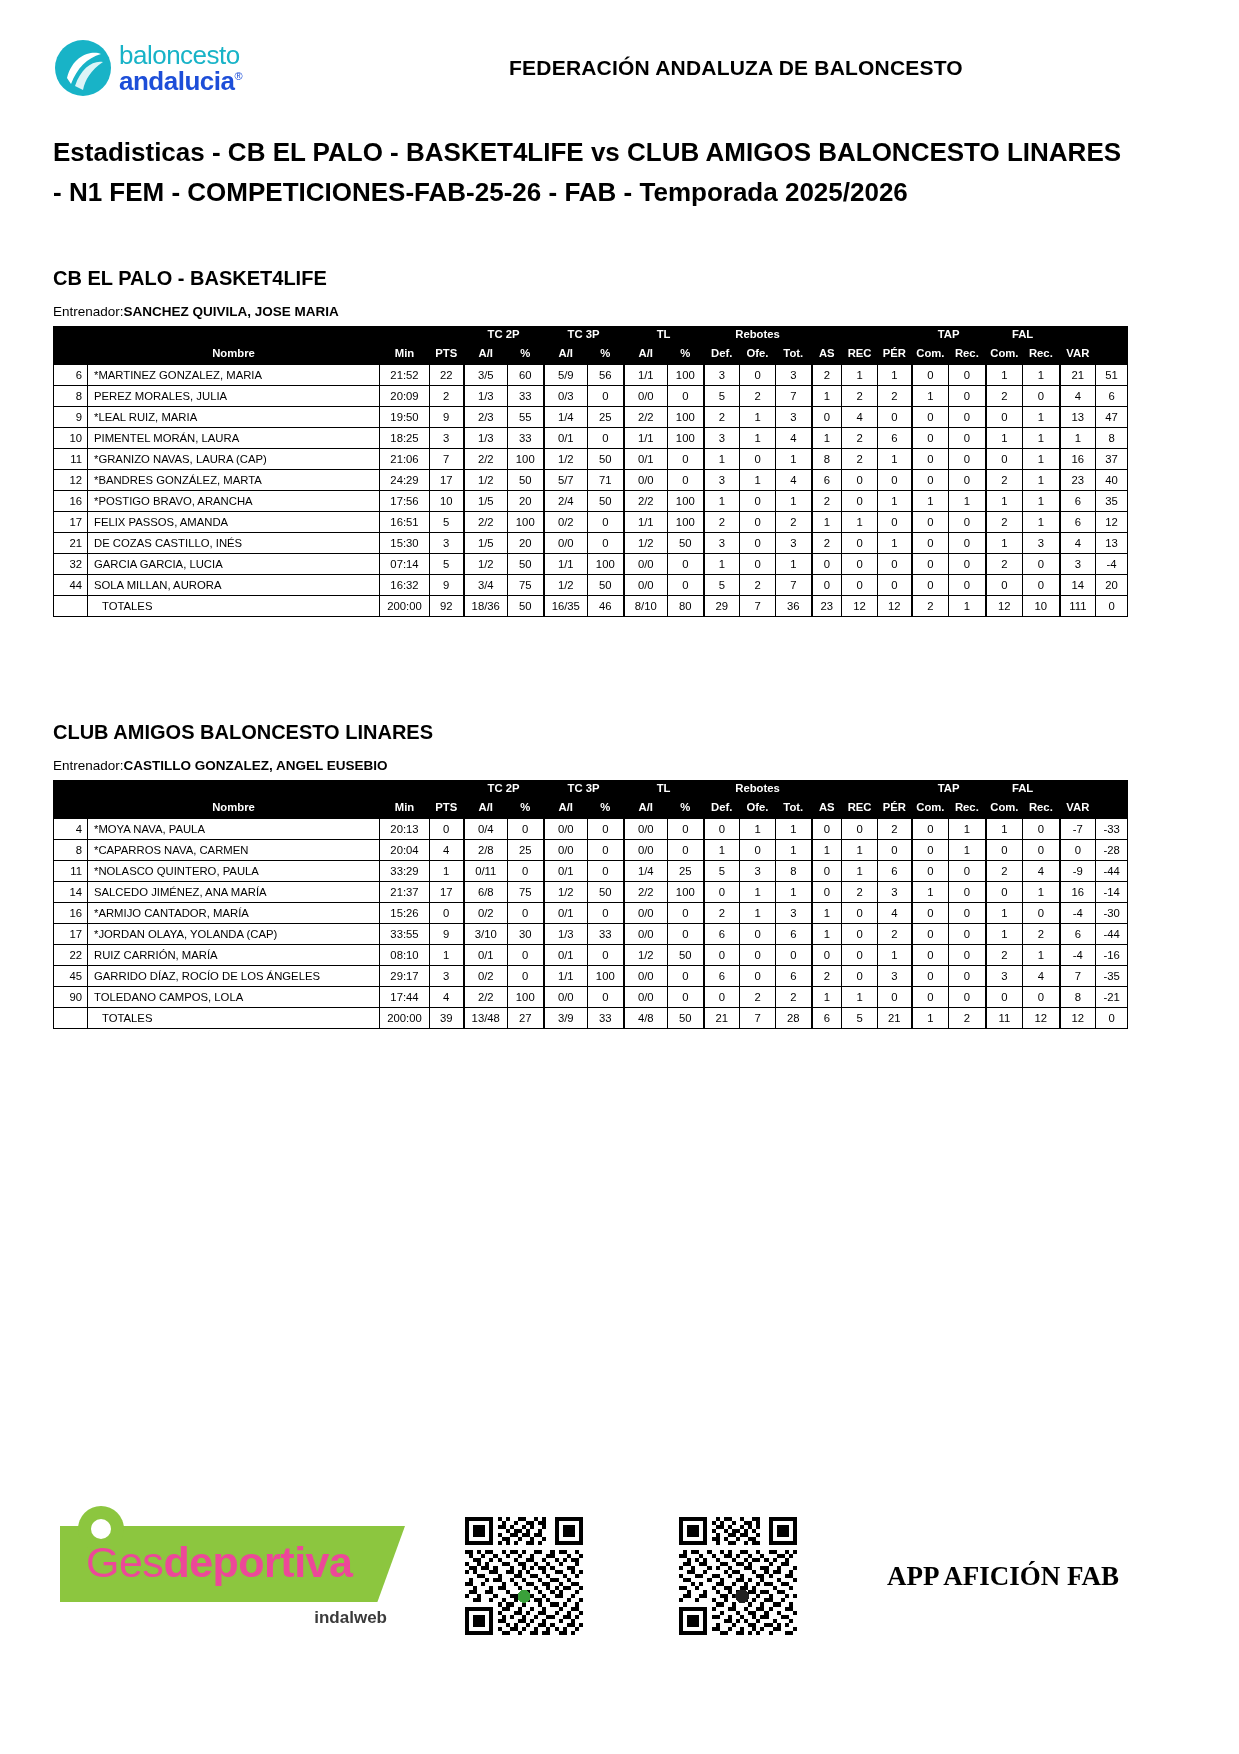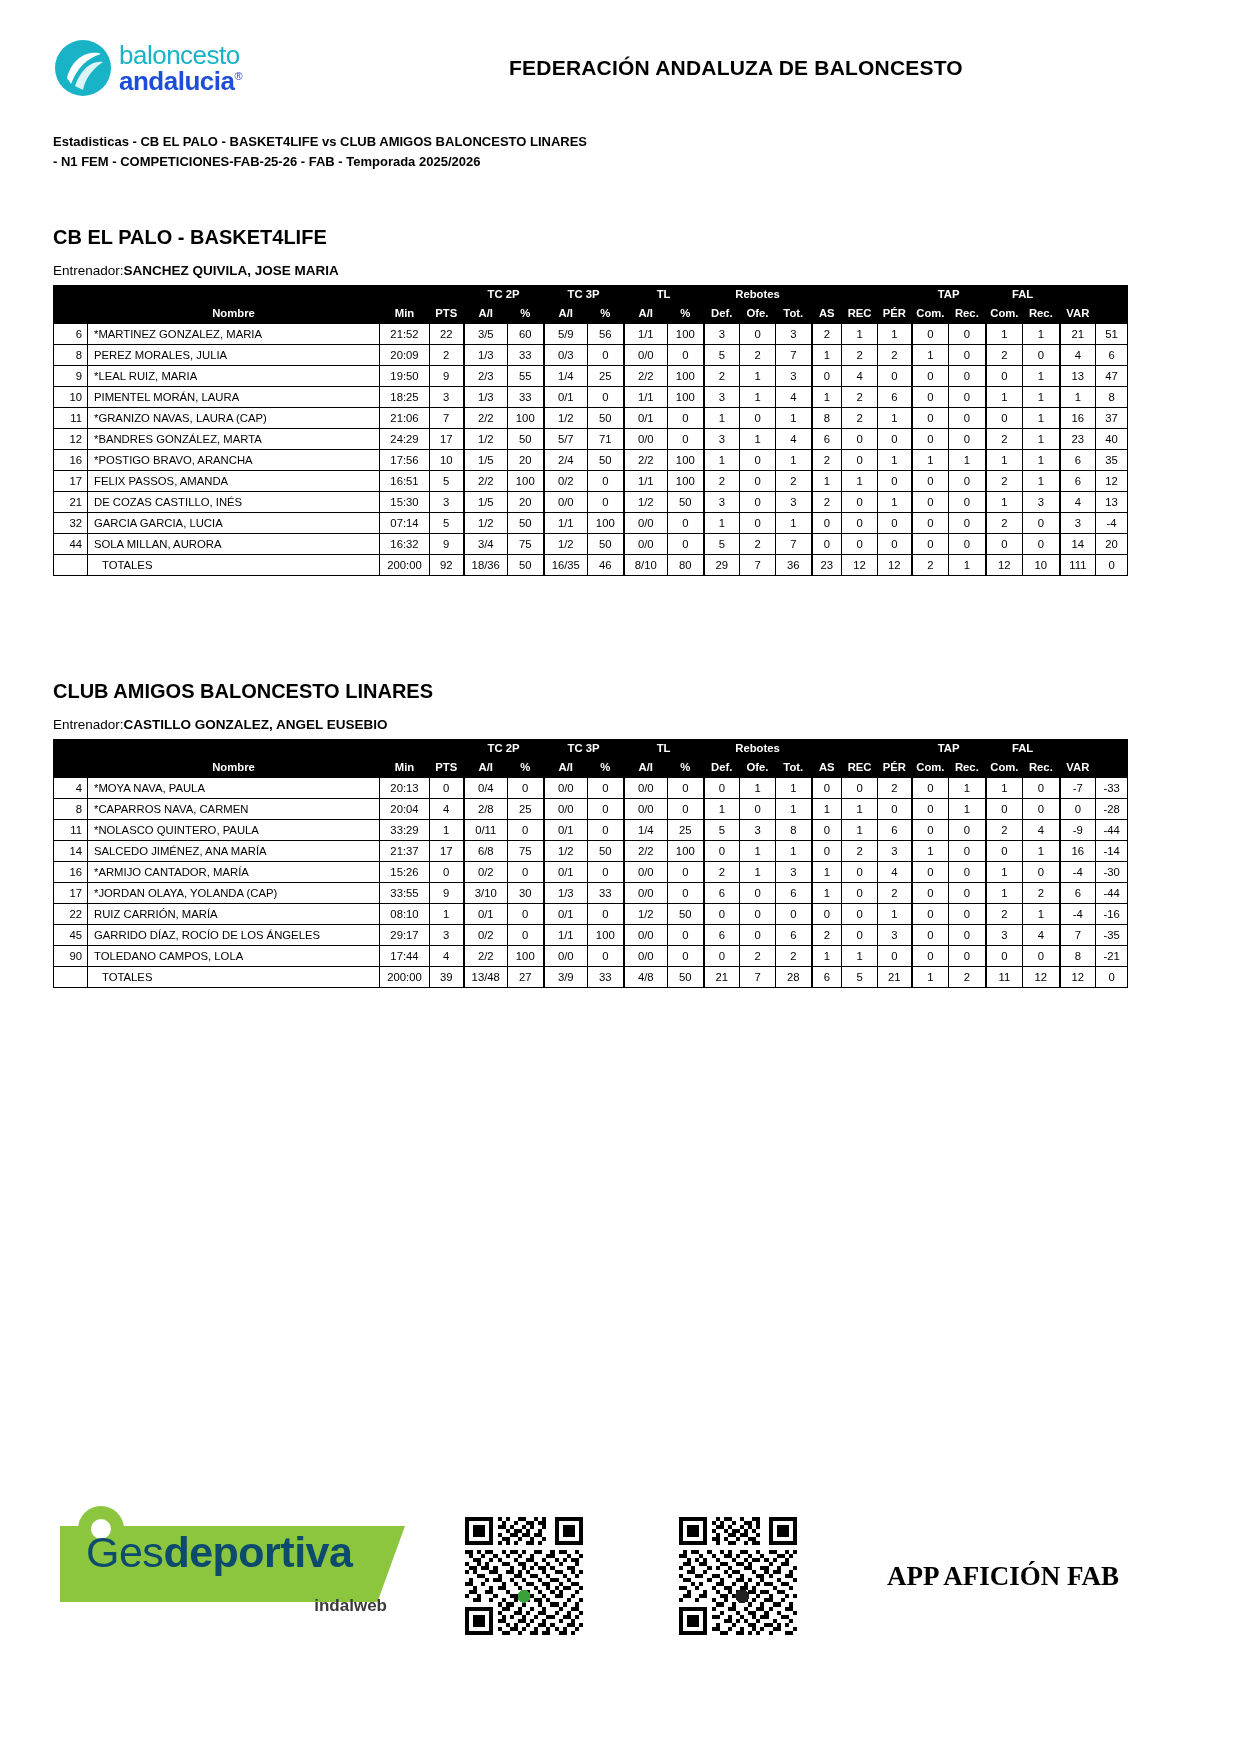--- a/index.html
+++ b/index.html
@@ -69,21 +69,21 @@
     text-align: center;
     font-size: 21px;
     font-weight: 700;
     letter-spacing: 0.2px;
     padding-right: 20px;
   }
 
   
   .doc-title {
     margin: 34px 50px 0 45px;
-    font-size: 13px;
+    font-size: 26px;
     font-weight: 700;
     line-height: 1.55;
   }
 
   
   .team-block {
     margin: 0 45px;
   }
   .team-name {
     font-size: 20px;
@@ -179,29 +179,29 @@
   }
   .ges-circ-in {
     position: absolute;
     left: 31px; top: 3px;
     width: 20px; height: 20px;
     background: #ffffff;
     border-radius: 50%;
   }
   .ges-text {
     position: absolute;
-    left: 26px; top: 12px;
+    left: 26px; top: 22px;
     font-size: 43px;
-    color: #0c4a6e;
+    color: #ec4899;
     letter-spacing: -0.5px;
   }
   .ges-text b { font-weight: 700; }
   .ges-sub {
     position: absolute;
-    right: 28px; top: 80px;
+    right: 28px; top: 92px;
     font-size: 17px;
     color: #3b3b3b;
     font-weight: 700;
   }
   .qr {
     width: 118px;
     height: 118px;
     flex: 0 0 118px;
     margin-left: 50px;
   }

